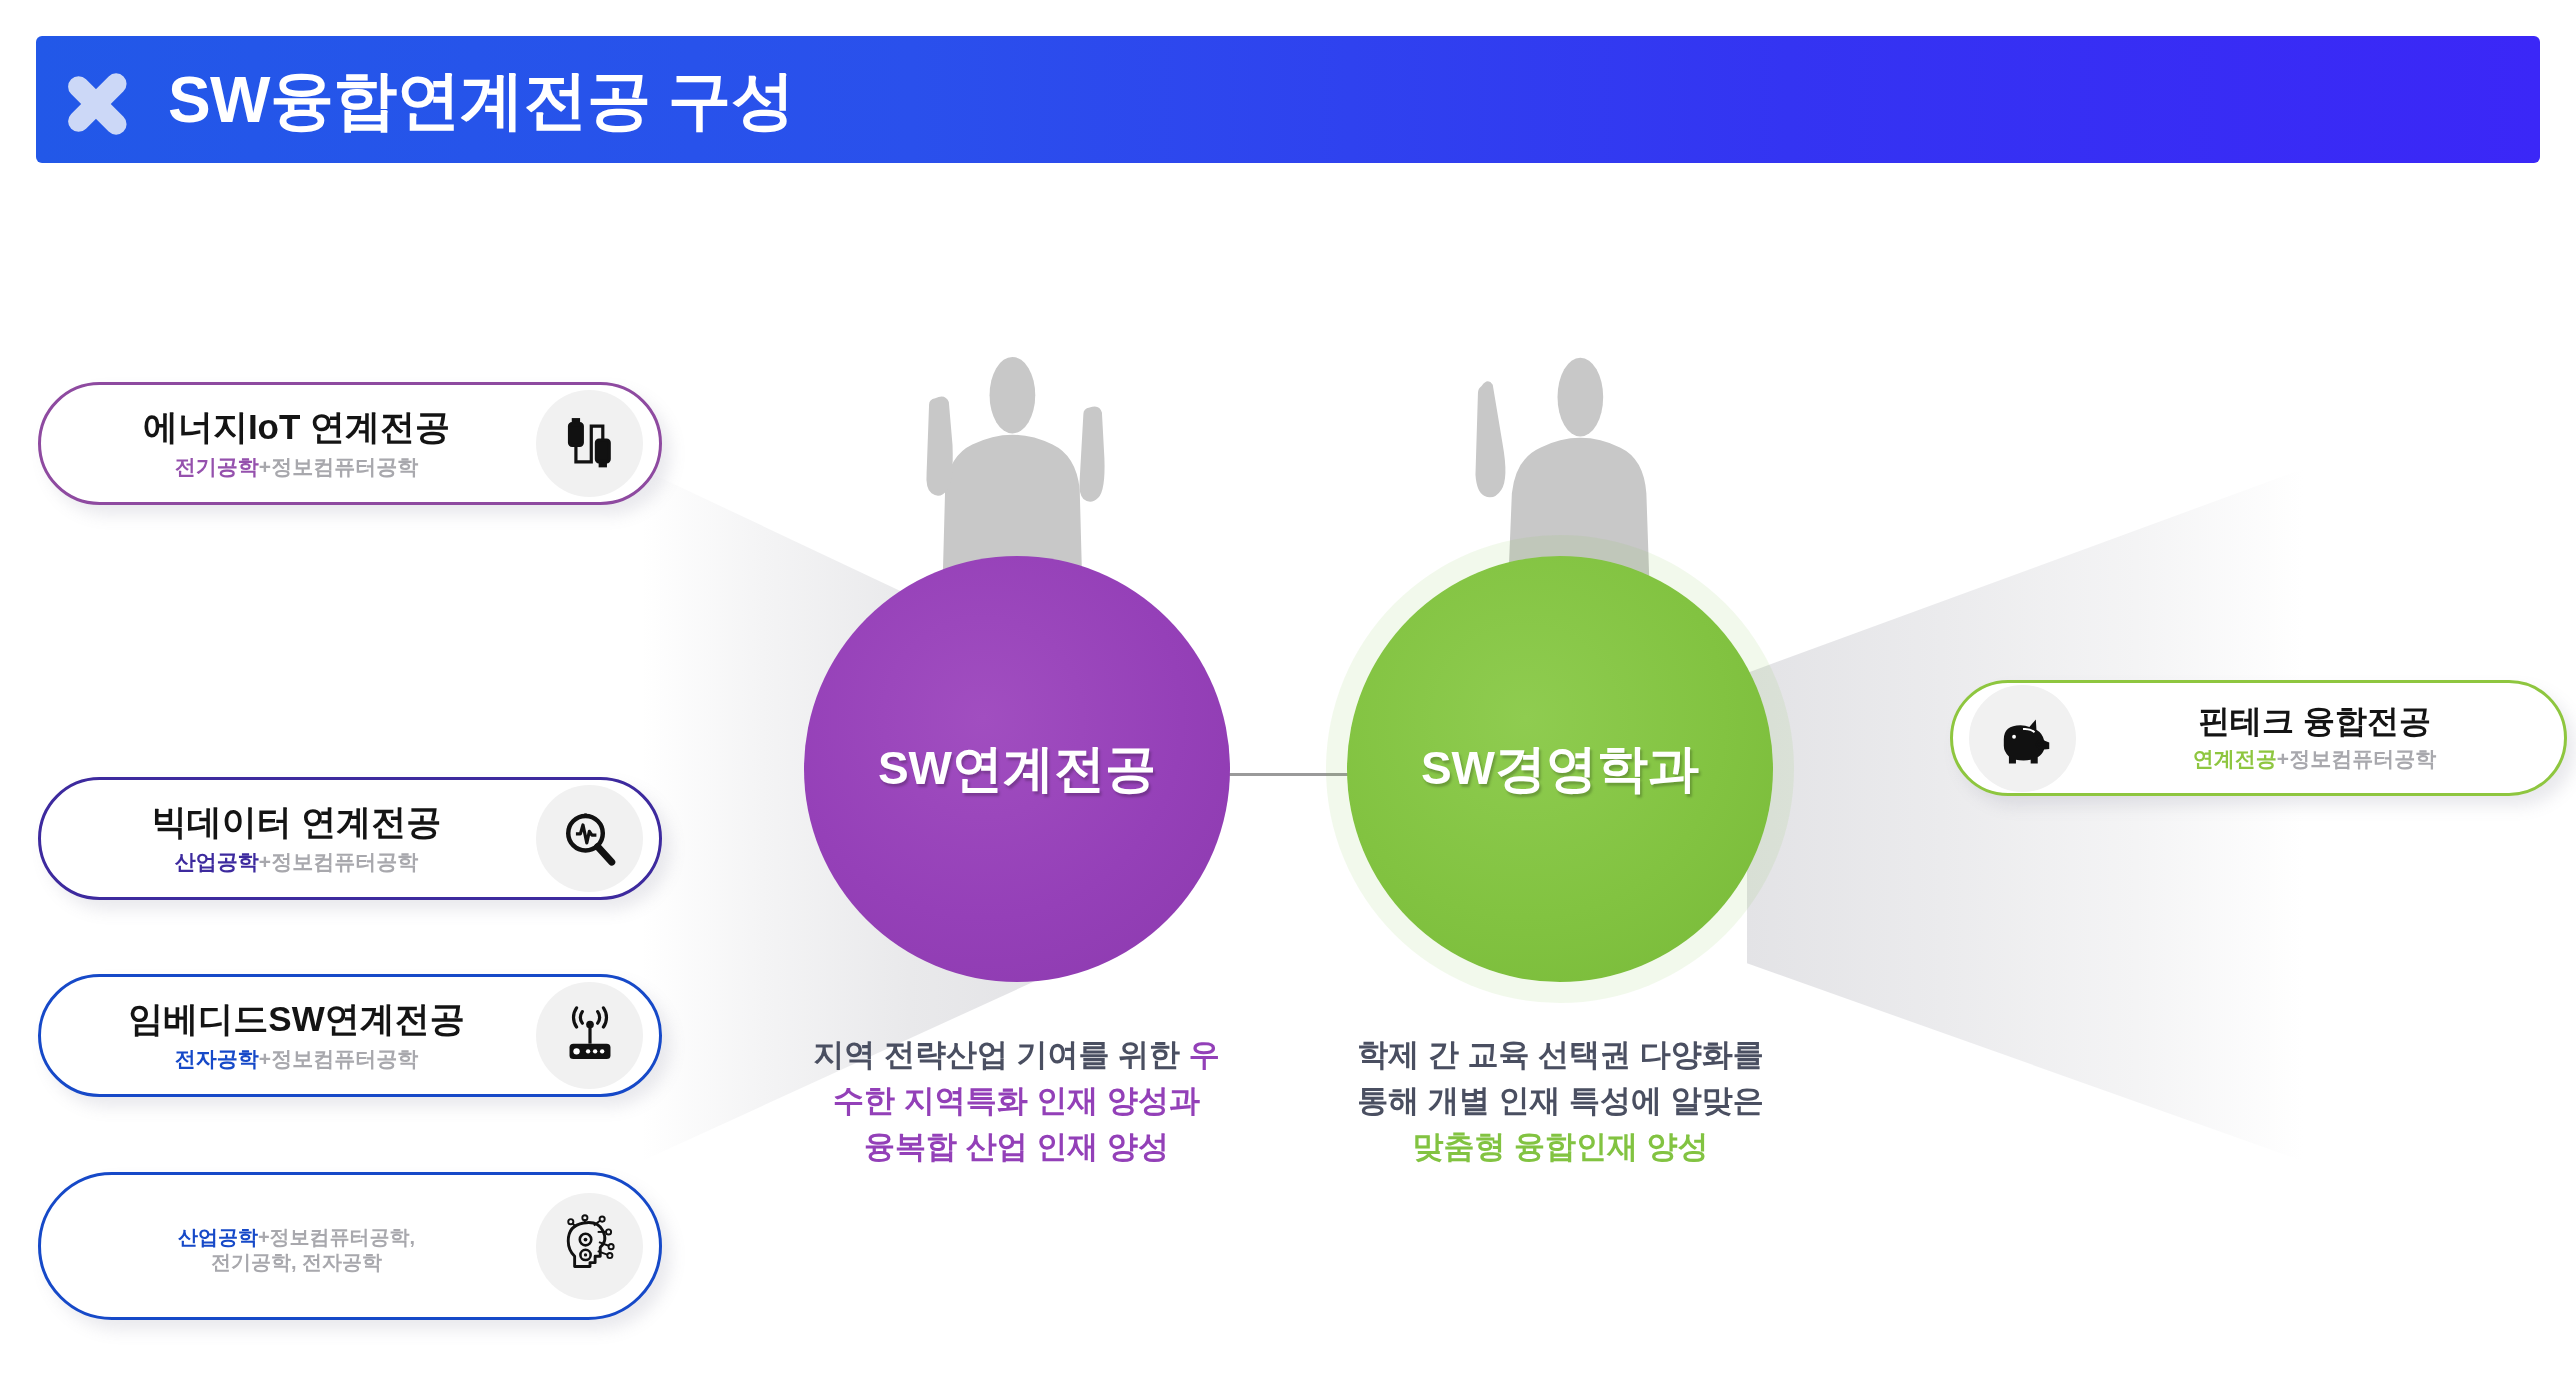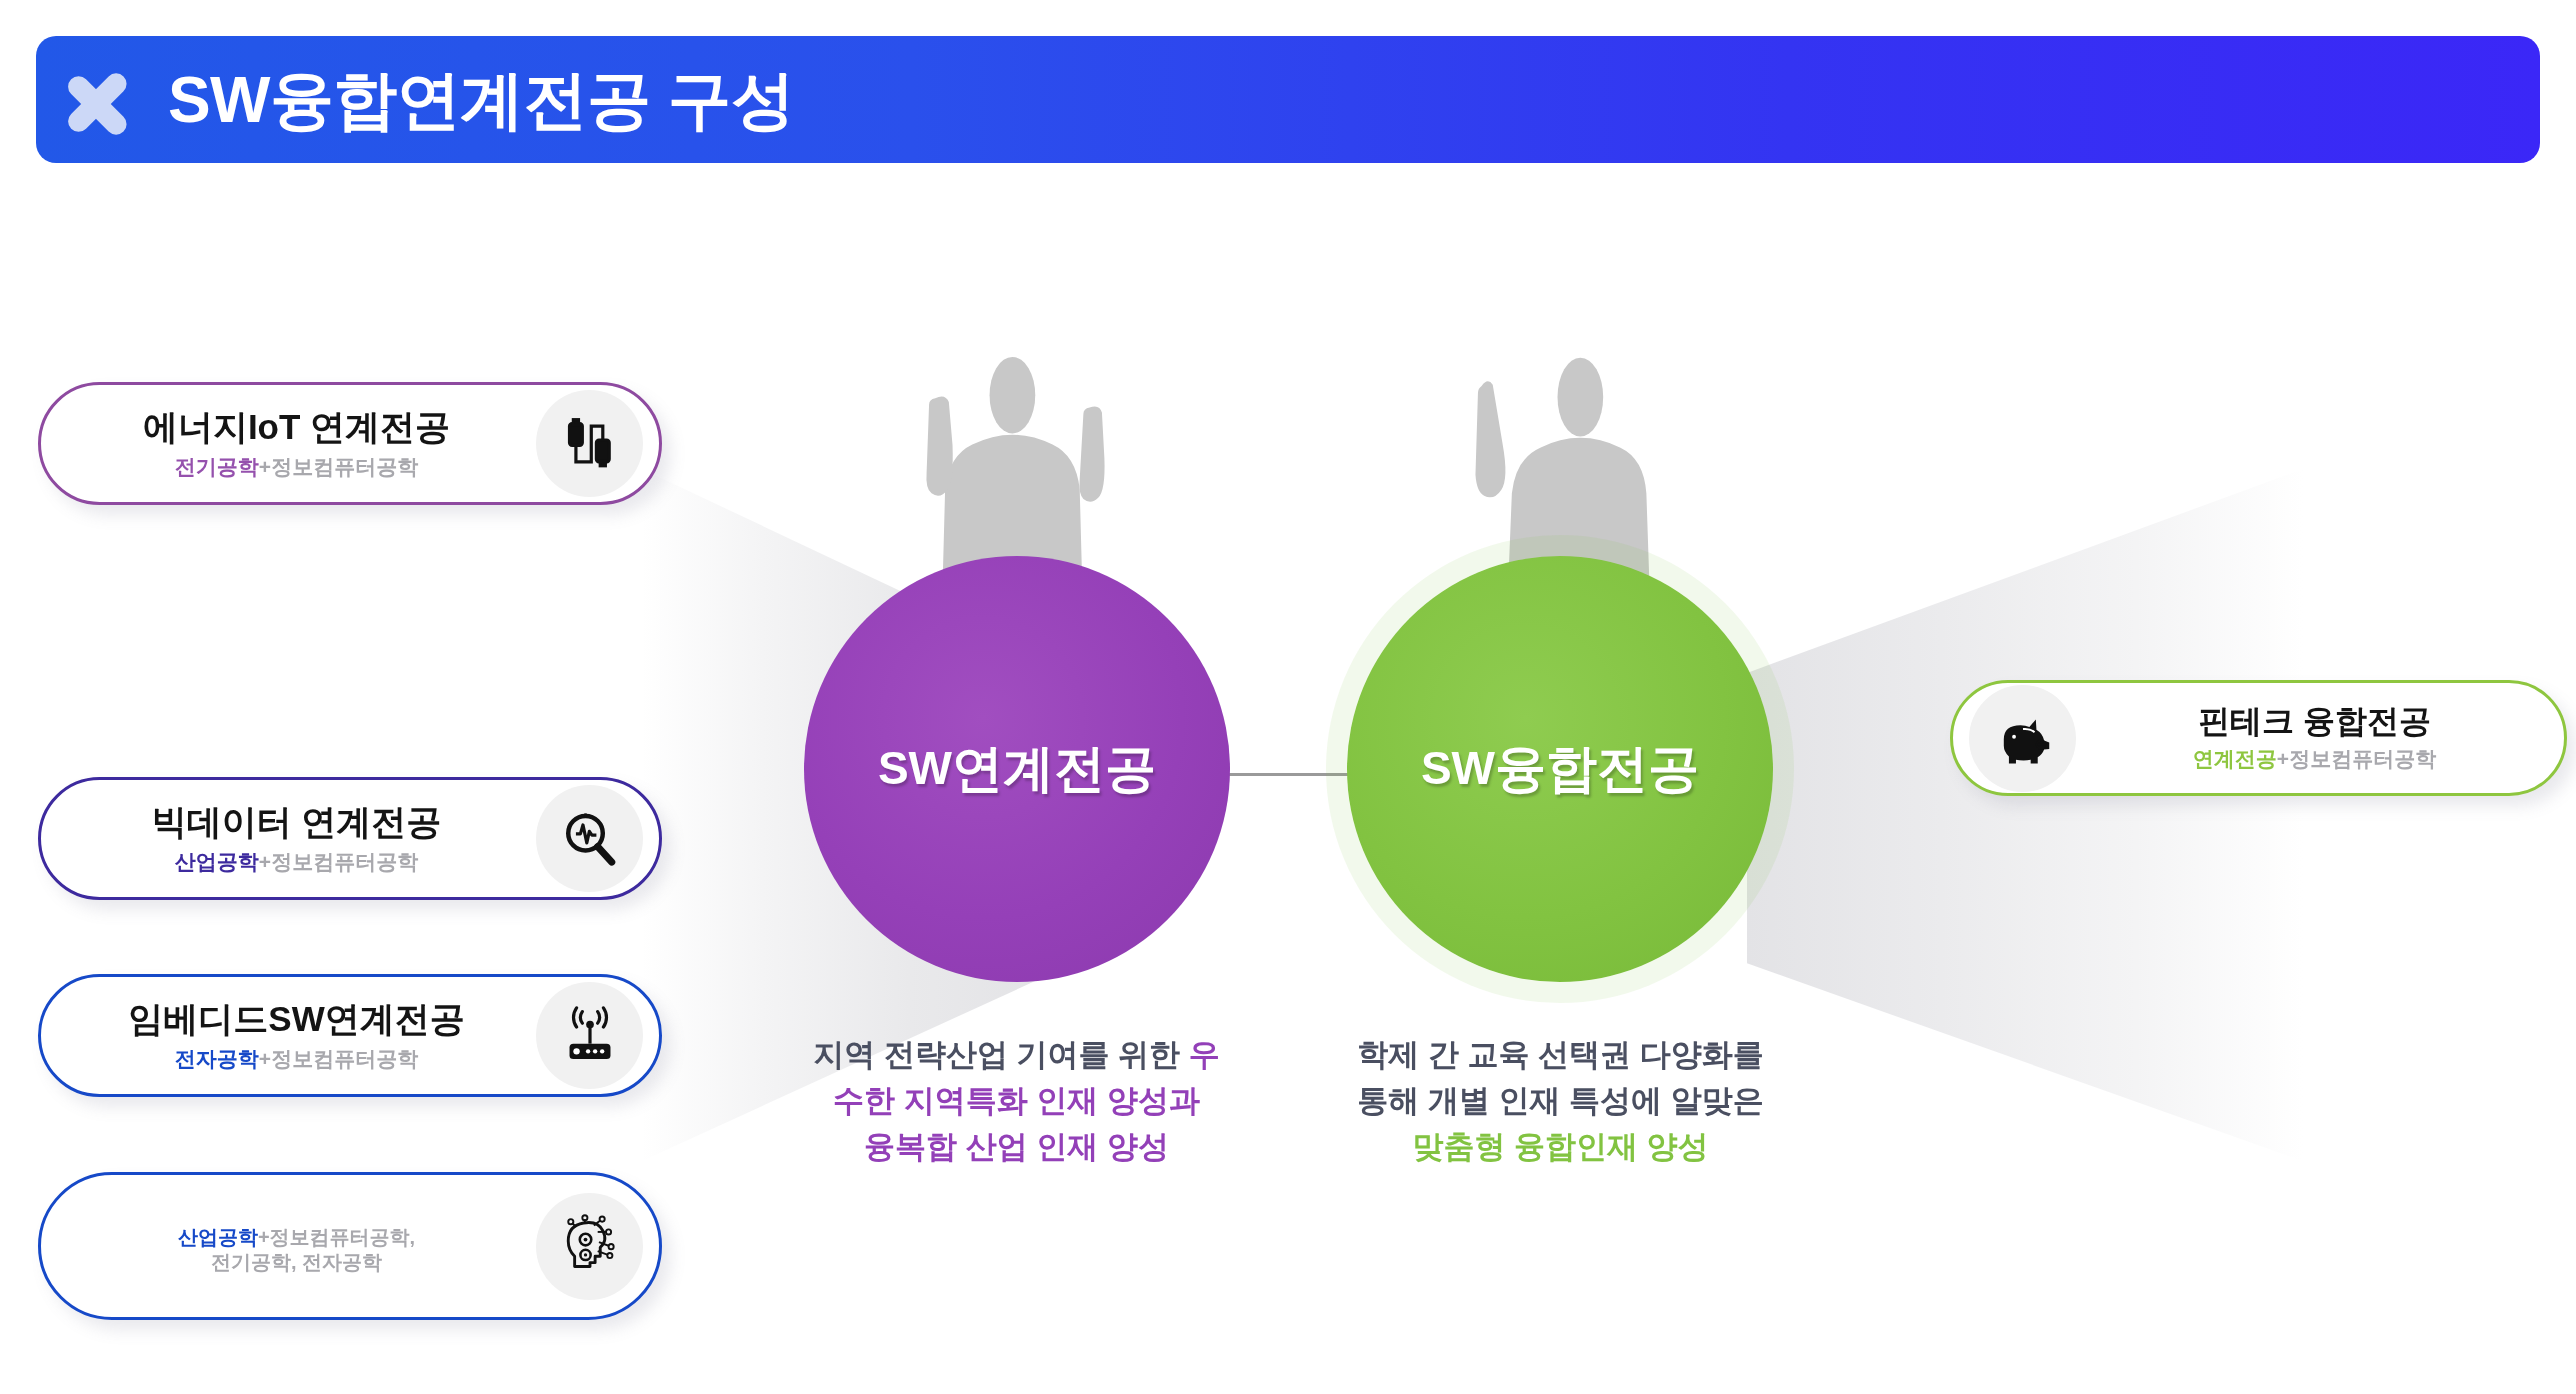--- a/index.html
+++ b/index.html
@@ -8,21 +8,21 @@
     background: #ffffff;
     font-family: "Liberation Sans", "DejaVu Sans", sans-serif;
     overflow: hidden;
   }
   #root { position: relative; width: 2576px; height: 1394px; background: #fff; }
 
   
   #title-bar {
     position: absolute; left: 36px; top: 36px;
     width: 2504px; height: 127px;
-    border-radius: 20px;
+    border-radius: 6px;
     background: linear-gradient(90deg, #2258e8 0%, #2a50ec 35%, #3434f2 70%, #3b27f7 100%);
     display: flex; align-items: center;
   }
   #chevron-icon { position: relative; width: 74px; height: 86px; margin-left: 32px; flex: none; }
   #chevron-icon .bar {
     position: absolute; background: #ccd8f7; border-radius: 11px;
     width: 74px; height: 21px; left: 1.2px;
   }
   #chevron-icon .bar.up   { top: 17.3px;  transform: rotate(45deg);  transform-origin: 7.4px 10.5px; }
   #chevron-icon .bar.down { top: 56px; transform: rotate(-45deg); transform-origin: 7.4px 10.5px; }
@@ -192,21 +192,21 @@
 
   <div id="hub-connector"></div>
 
   <div class="hub-circle" id="circle-sw-yeongye">
     <div class="line1">SW</div>
     <div class="line2">연계전공</div>
   </div>
 
   <div class="hub-circle" id="circle-sw-yunghap">
     <div class="line1">SW</div>
-    <div class="line2">융합전공</div>
+    <div class="line2">경영학과</div>
   </div>
 
   <div class="desc-block" id="desc-left">
     <div>
       <span class="desc-dark">지역 전략산업 기여를 위한 </span><span class="desc-purple">우</span>
     </div>
     <div class="desc-purple">수한 지역특화 인재 양성과</div>
     <div class="desc-purple">융복합 산업 인재 양성</div>
   </div>
 

